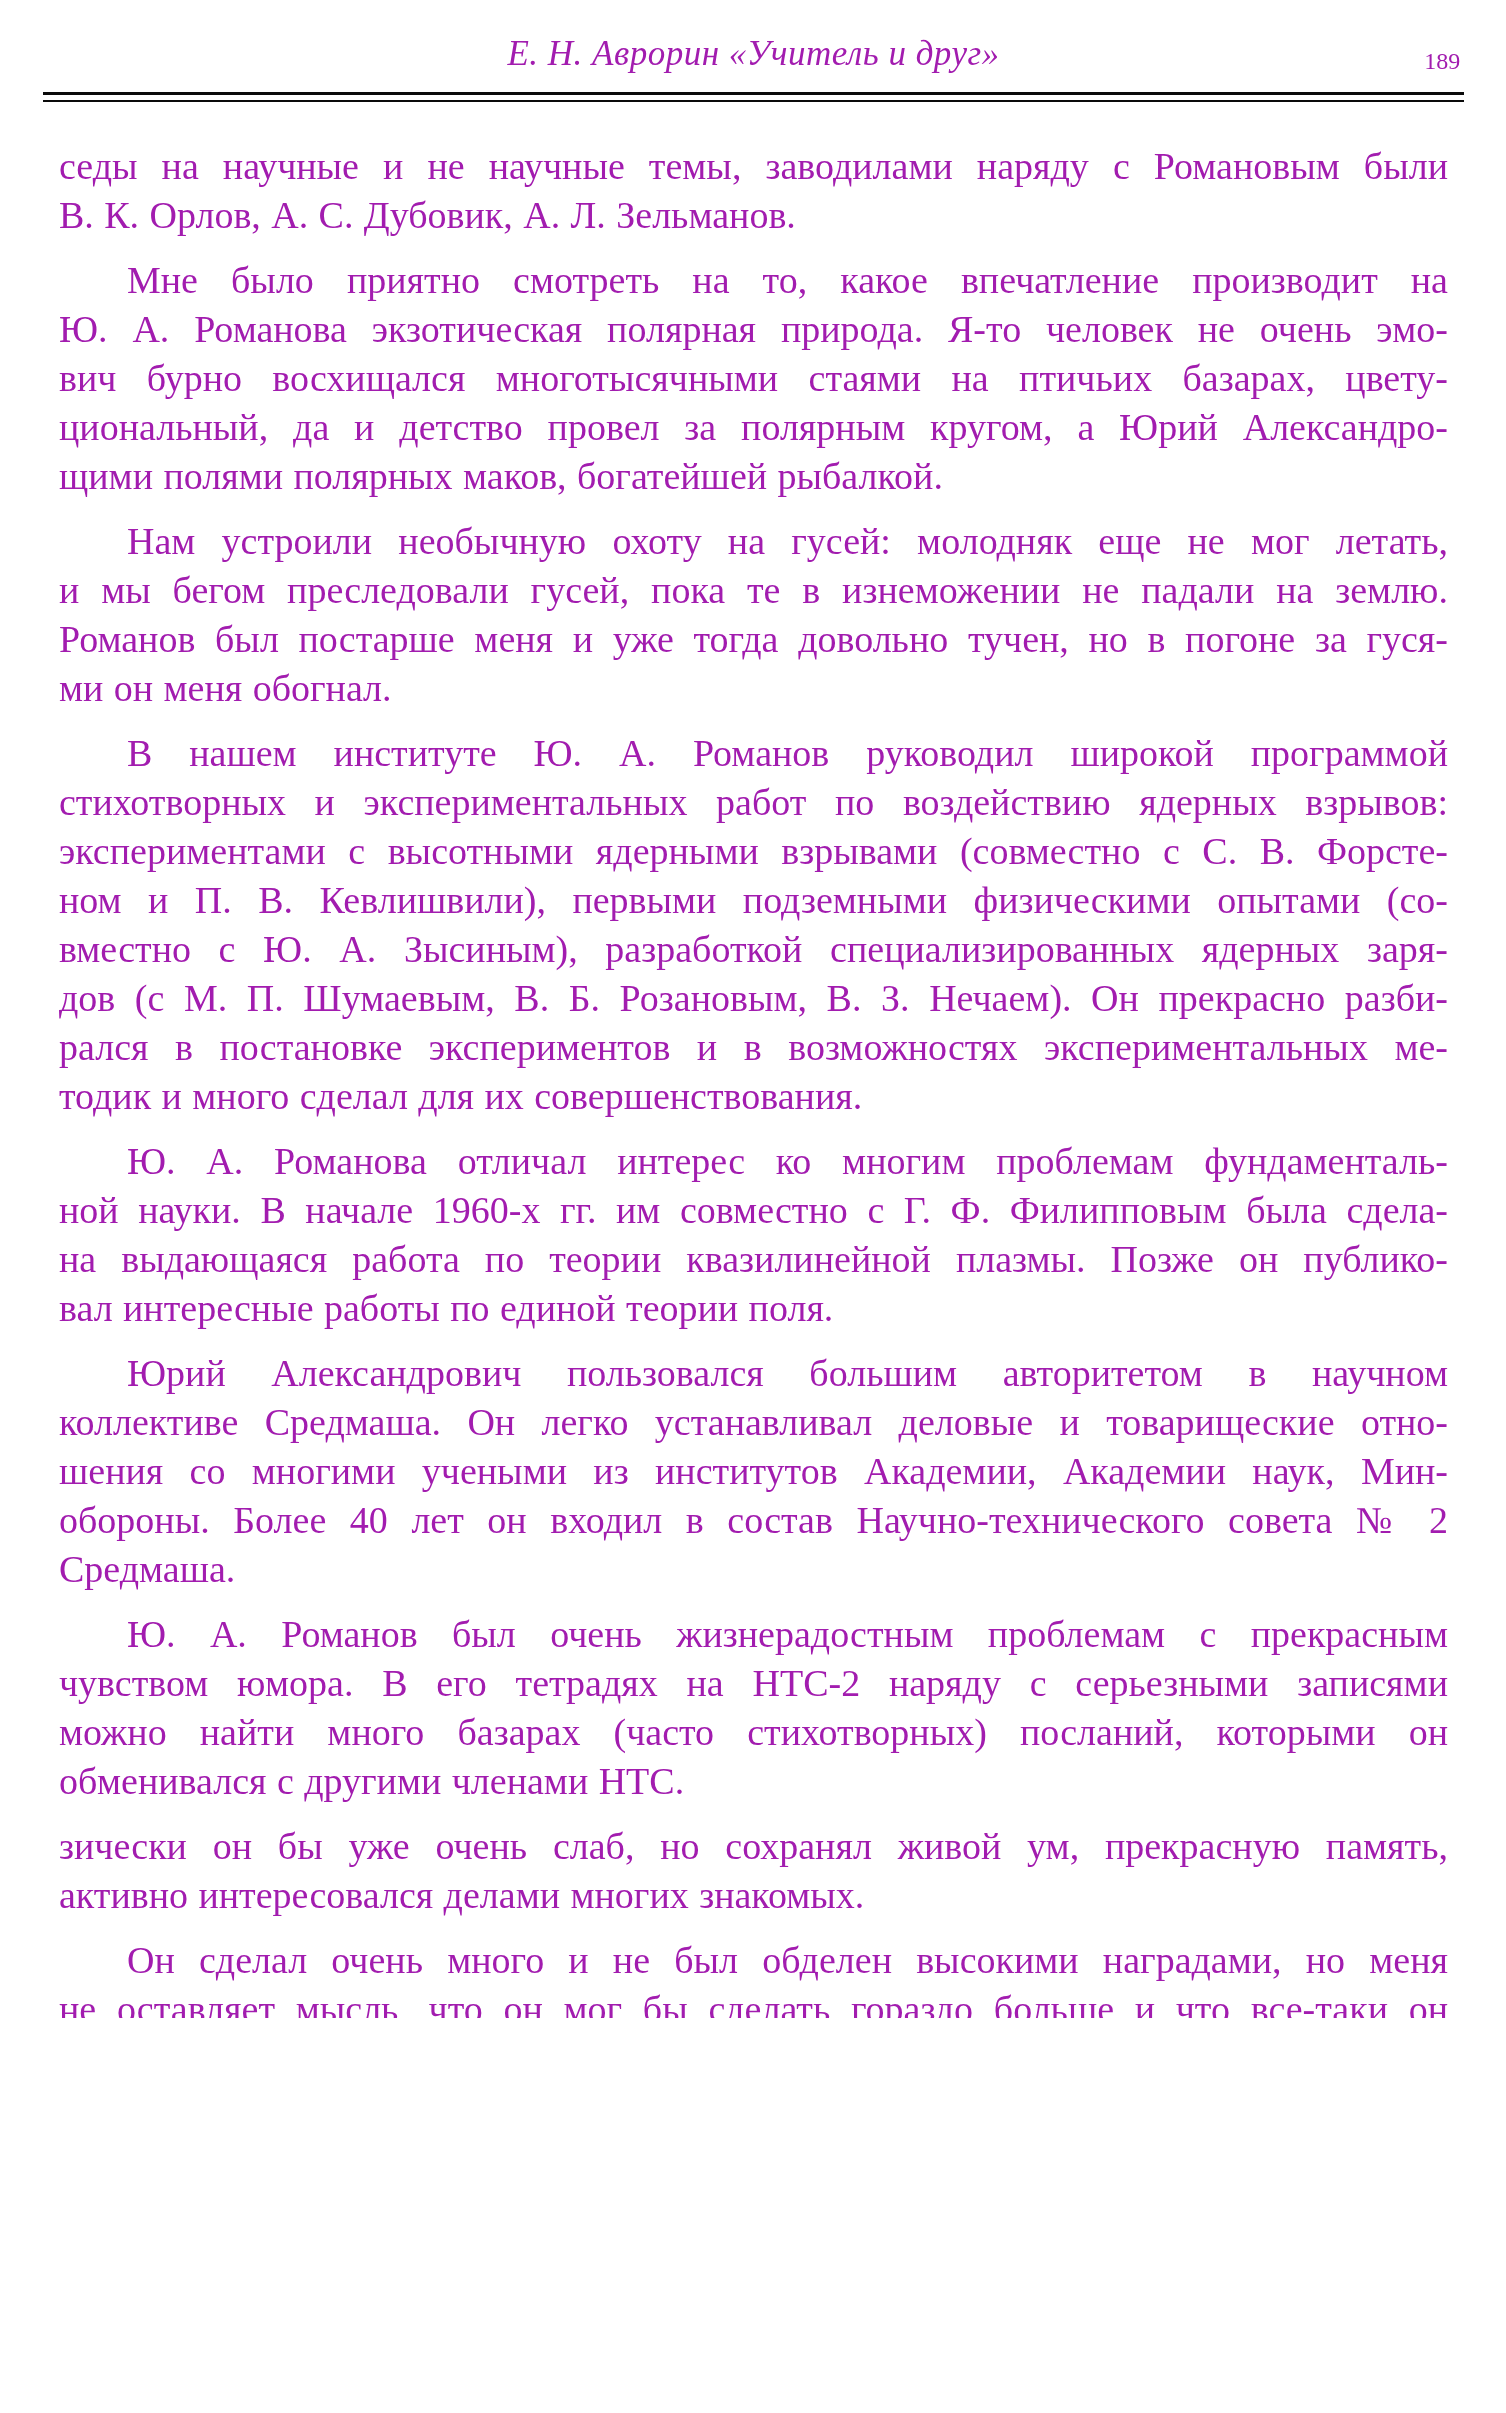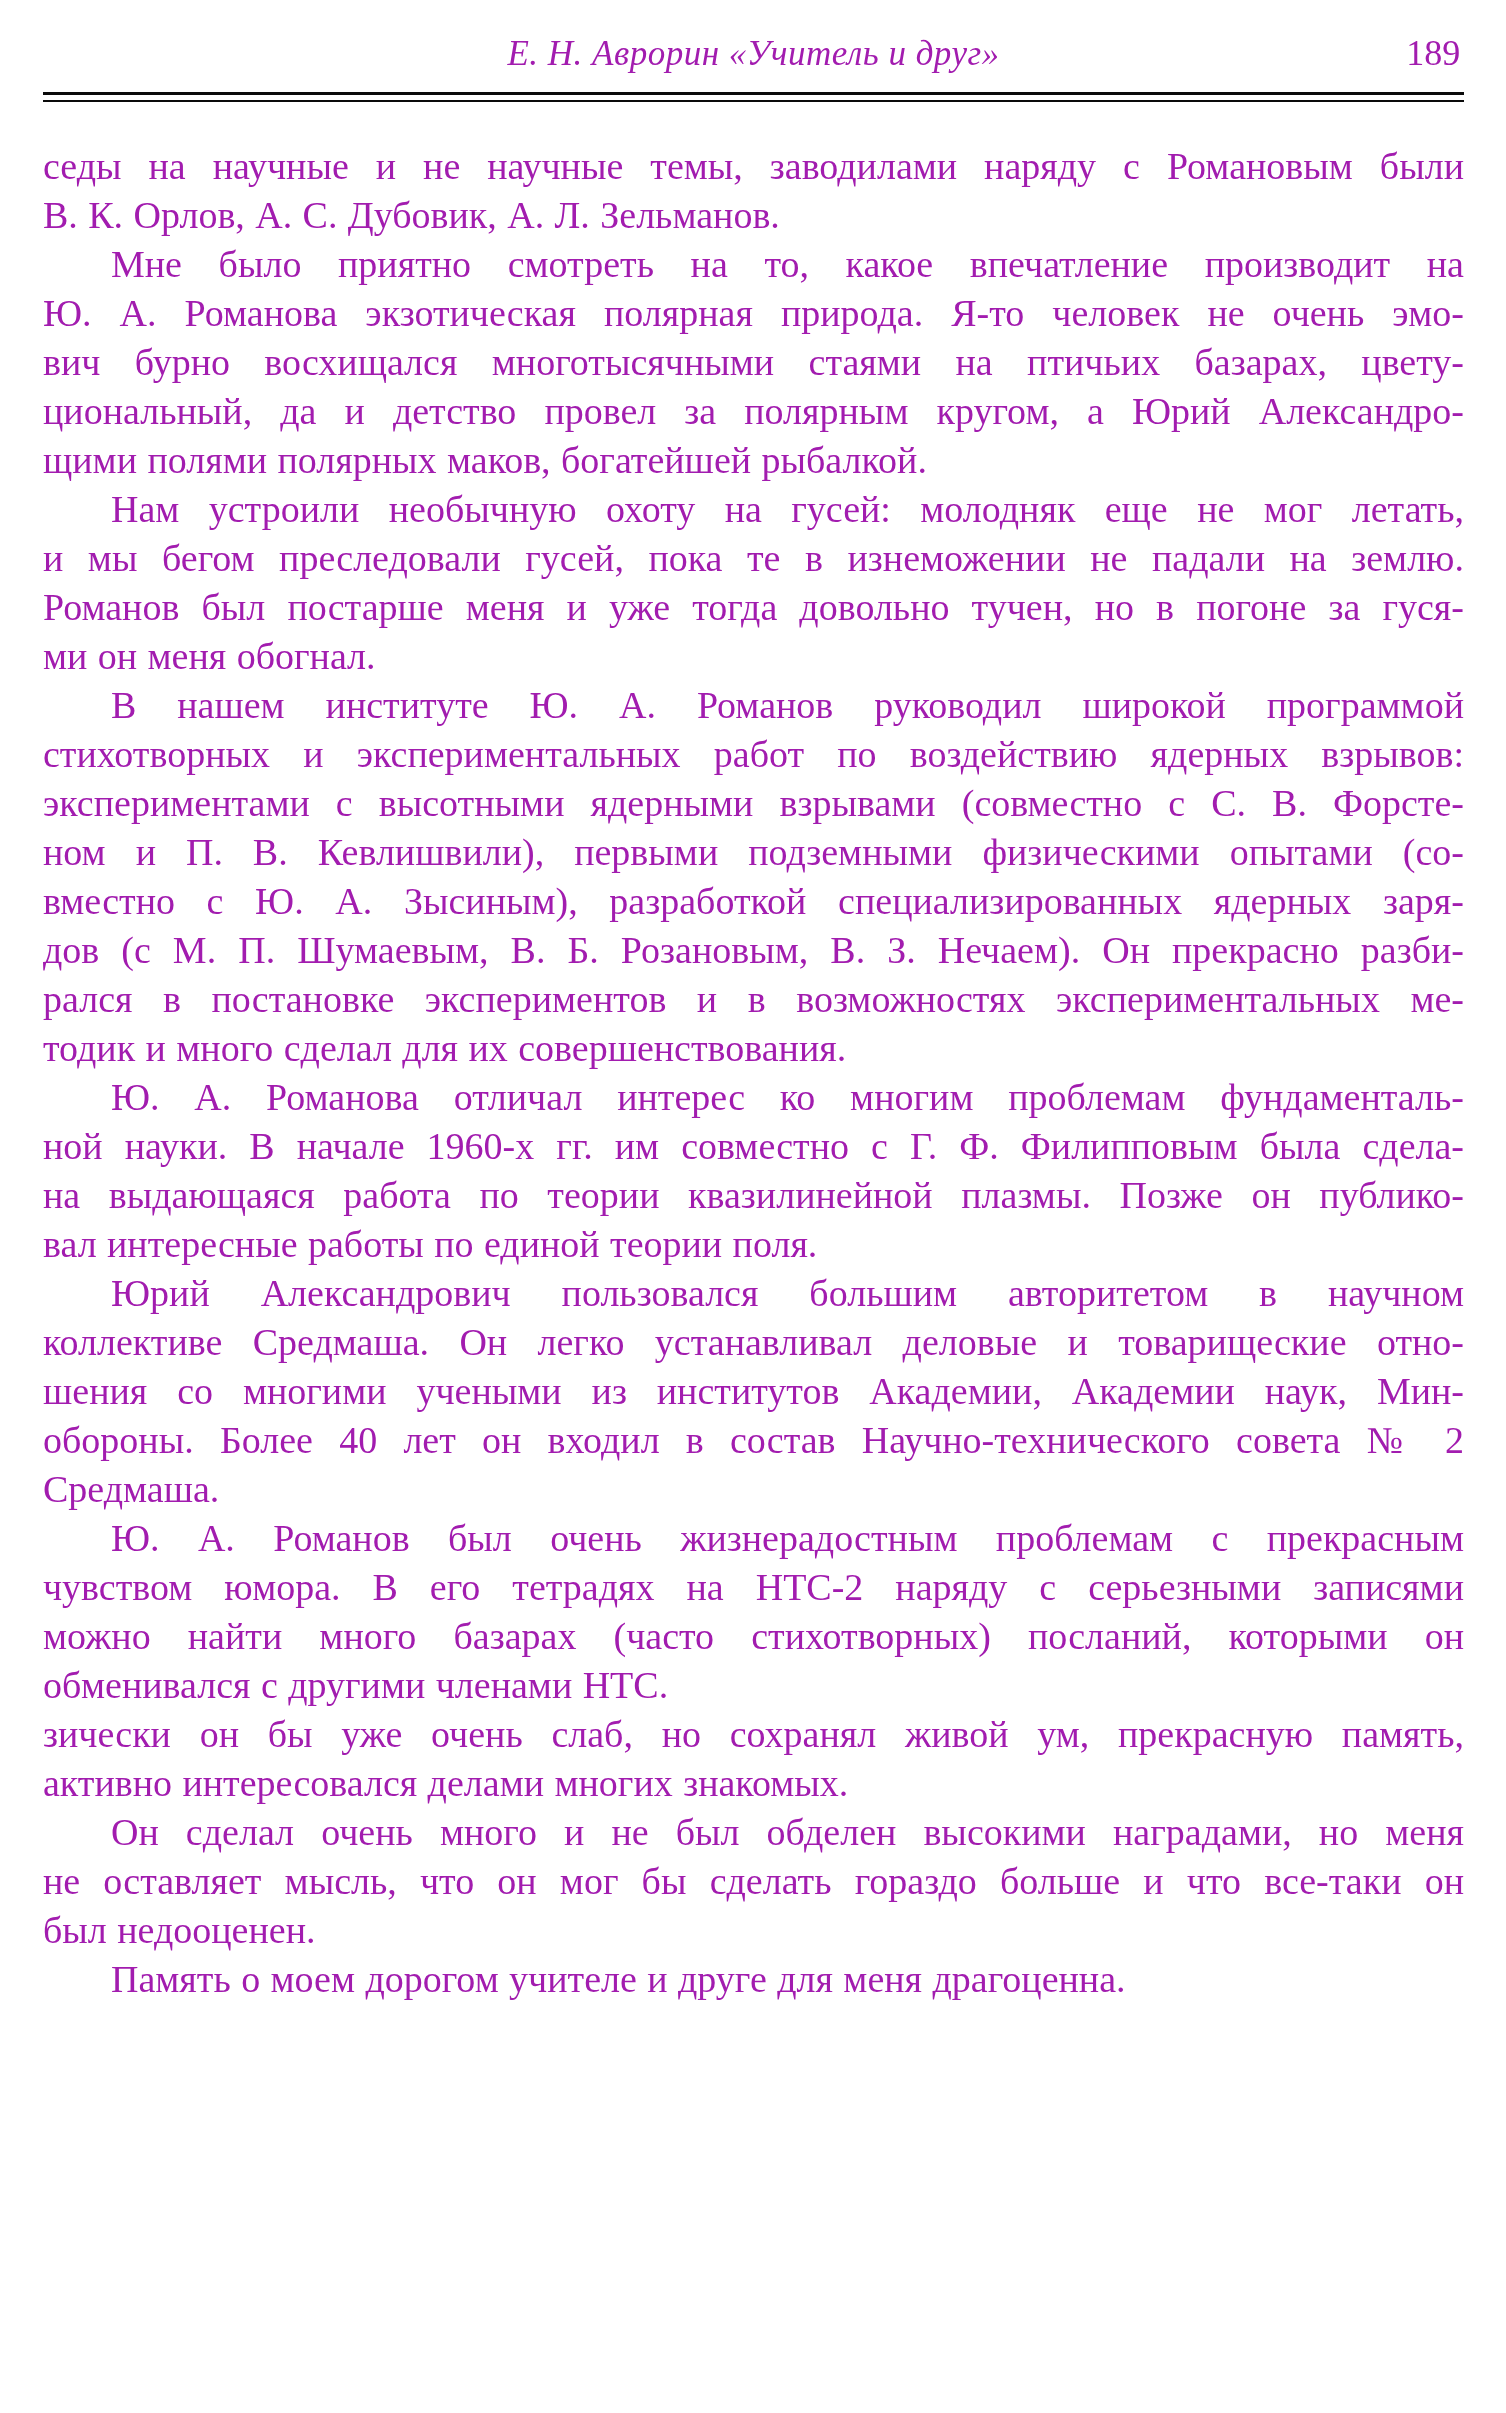--- a/index.html
+++ b/index.html
@@ -30,38 +30,38 @@
     right: 0;
     text-align: center;
     font-style: italic;
     font-size: 35px;
     line-height: 47px;
     letter-spacing: 0.5px;
   }
   .running-head .head-page {
     position: absolute;
     right: 3.8px;
-    top: 0;
+    top: 8px;
     font-style: normal;
-    font-size: 36px;
+    font-size: 24px;
     line-height: 47px;
   }
   .head-rule {
     margin-top: 9.4px;
     height: 4.7px;
     border-top: 3.8px solid #0a0a0a;
     border-bottom: 2.8px solid #0a0a0a;
   }
   .page-body {
     margin-top: 40px;
     font-size: 38px;
     line-height: 49px;
   }
   .paragraph {
-    margin: 0;
+    margin: 16px;
   }
   .line {
     text-align: justify;
     text-align-last: justify;
     white-space: normal;
     word-spacing: 0.9px;
   }
   .line.last {
     text-align-last: left;
   }

